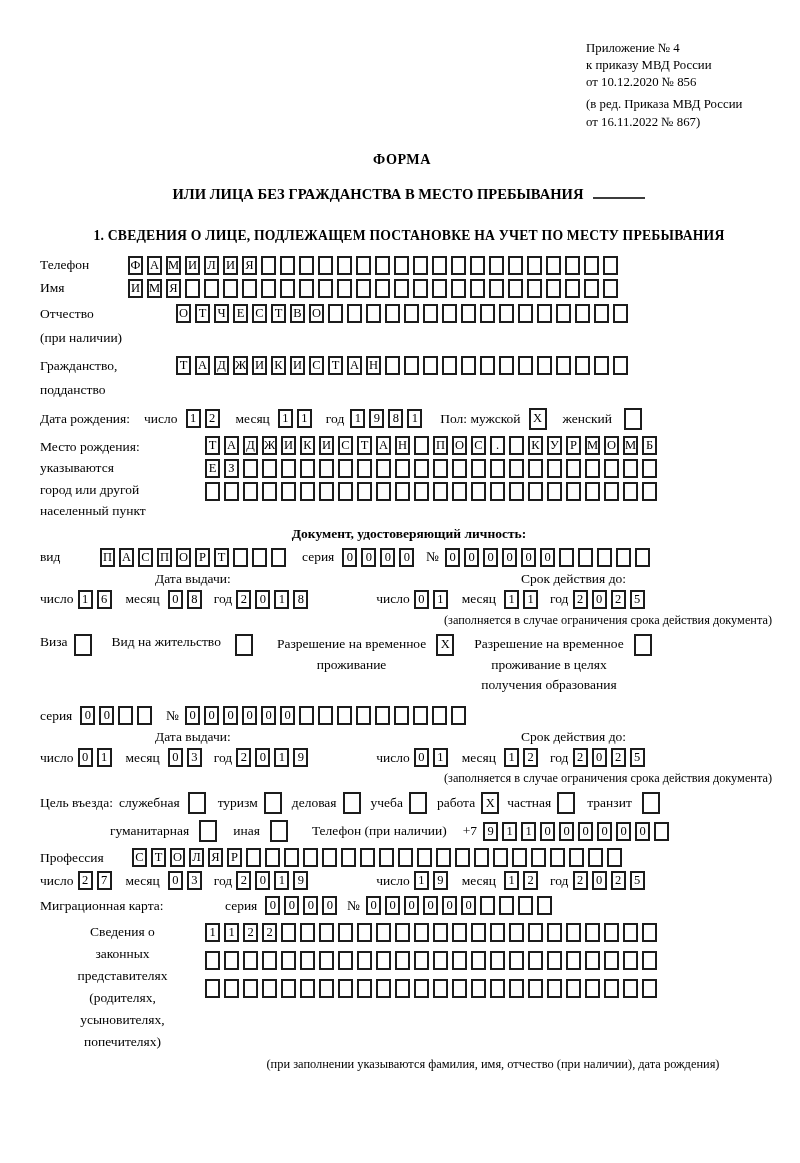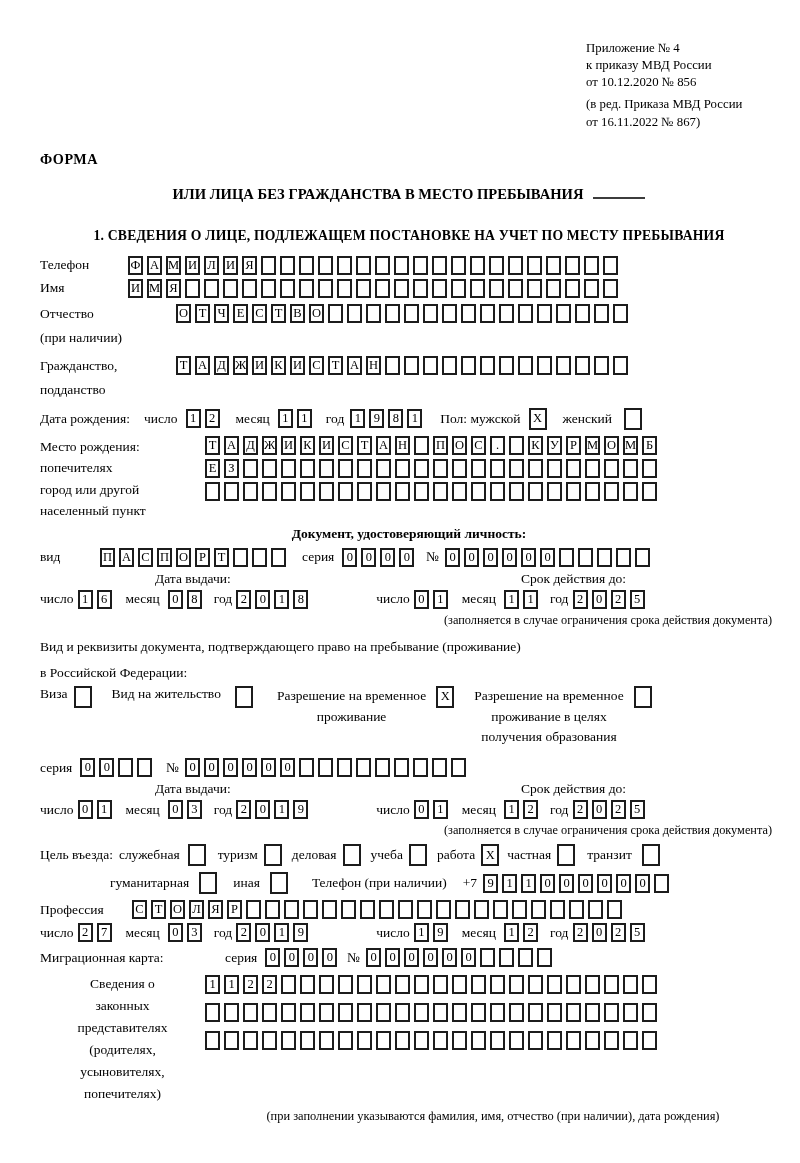--- a/index.html
+++ b/index.html
@@ -6,21 +6,21 @@
   html,body { margin:0; padding:0; }
   body {
     width:800px; height:1163px; overflow:hidden;
     background:#ffffff; color:#000;
     font-family:"Liberation Serif", serif;
   }
   .page { padding:40px 22px 0 40px; height:100%; }
 
   .appendix { margin-left:auto; width:192px; font-size:12.8px; line-height:1.34; }
   .appendix div:nth-child(4){ margin-top:5px; }
-  .forma { text-align:left; font-weight:bold; font-size:14.2px; margin:20px 14px 0 0; letter-spacing:.5px; }
+  .forma { text-align:center; font-weight:bold; font-size:14.2px; margin:20px 14px 0 0; letter-spacing:.5px; }
 
   .title { text-align:center; font-weight:bold; font-size:14.6px; margin-top:16px; line-height:1.5; }
   .blank-line { display:inline-block; width:52px; height:2px; background:#3c3c3c; margin-left:10px; vertical-align:baseline; }
 
   .section-heading { font-weight:bold; font-size:13.7px; margin-top:22px; text-align:center; letter-spacing:.2px; }
   .section-heading.first { margin-bottom:12px; }
 
   .row { display:flex; align-items:center; margin-bottom:4px; font-size:13.5px; white-space:nowrap; }
   .row.top { align-items:flex-start; }
   .lbl { flex:none; }
@@ -232,21 +232,21 @@
       </span>
     <span class="lbl ml12">женский</span>
     <span class="boxes big ml12">
         <span class="cell"></span>
       </span>
   </div>
 
   <div class="row top mt6">
     <span class="lbl w165 multi">
       <span>Место рождения:</span>
-      <span>попечителях</span>
+      <span>указываются</span>
       <span>город или другой</span>
       <span>населенный пункт</span>
     </span>
     <span class="stack">
       <span class="boxes">
           <span class="cell">Т</span>
           <span class="cell">А</span>
           <span class="cell">Д</span>
           <span class="cell">Ж</span>
           <span class="cell">И</span>
@@ -405,24 +405,20 @@
           <span class="cell">2</span>
           <span class="cell">0</span>
           <span class="cell">2</span>
           <span class="cell">5</span>
         </span>
     </span>
   </div>
 
   <div class="note">(заполняется в случае ограничения срока действия документа)</div>
 
-  <div class="para">
-    <div>Вид и реквизиты документа, подтверждающего право на пребывание (проживание)</div>
-    <div>в Российской Федерации:</div>
-  </div>
 
   <div class="row top">
     <span class="lbl">Виза</span>
     <span class="boxes big ml6">
         <span class="cell"></span>
       </span>
     <span class="lbl ml16">Вид на жительство</span>
     <span class="boxes big ml14">
         <span class="cell"></span>
       </span>

